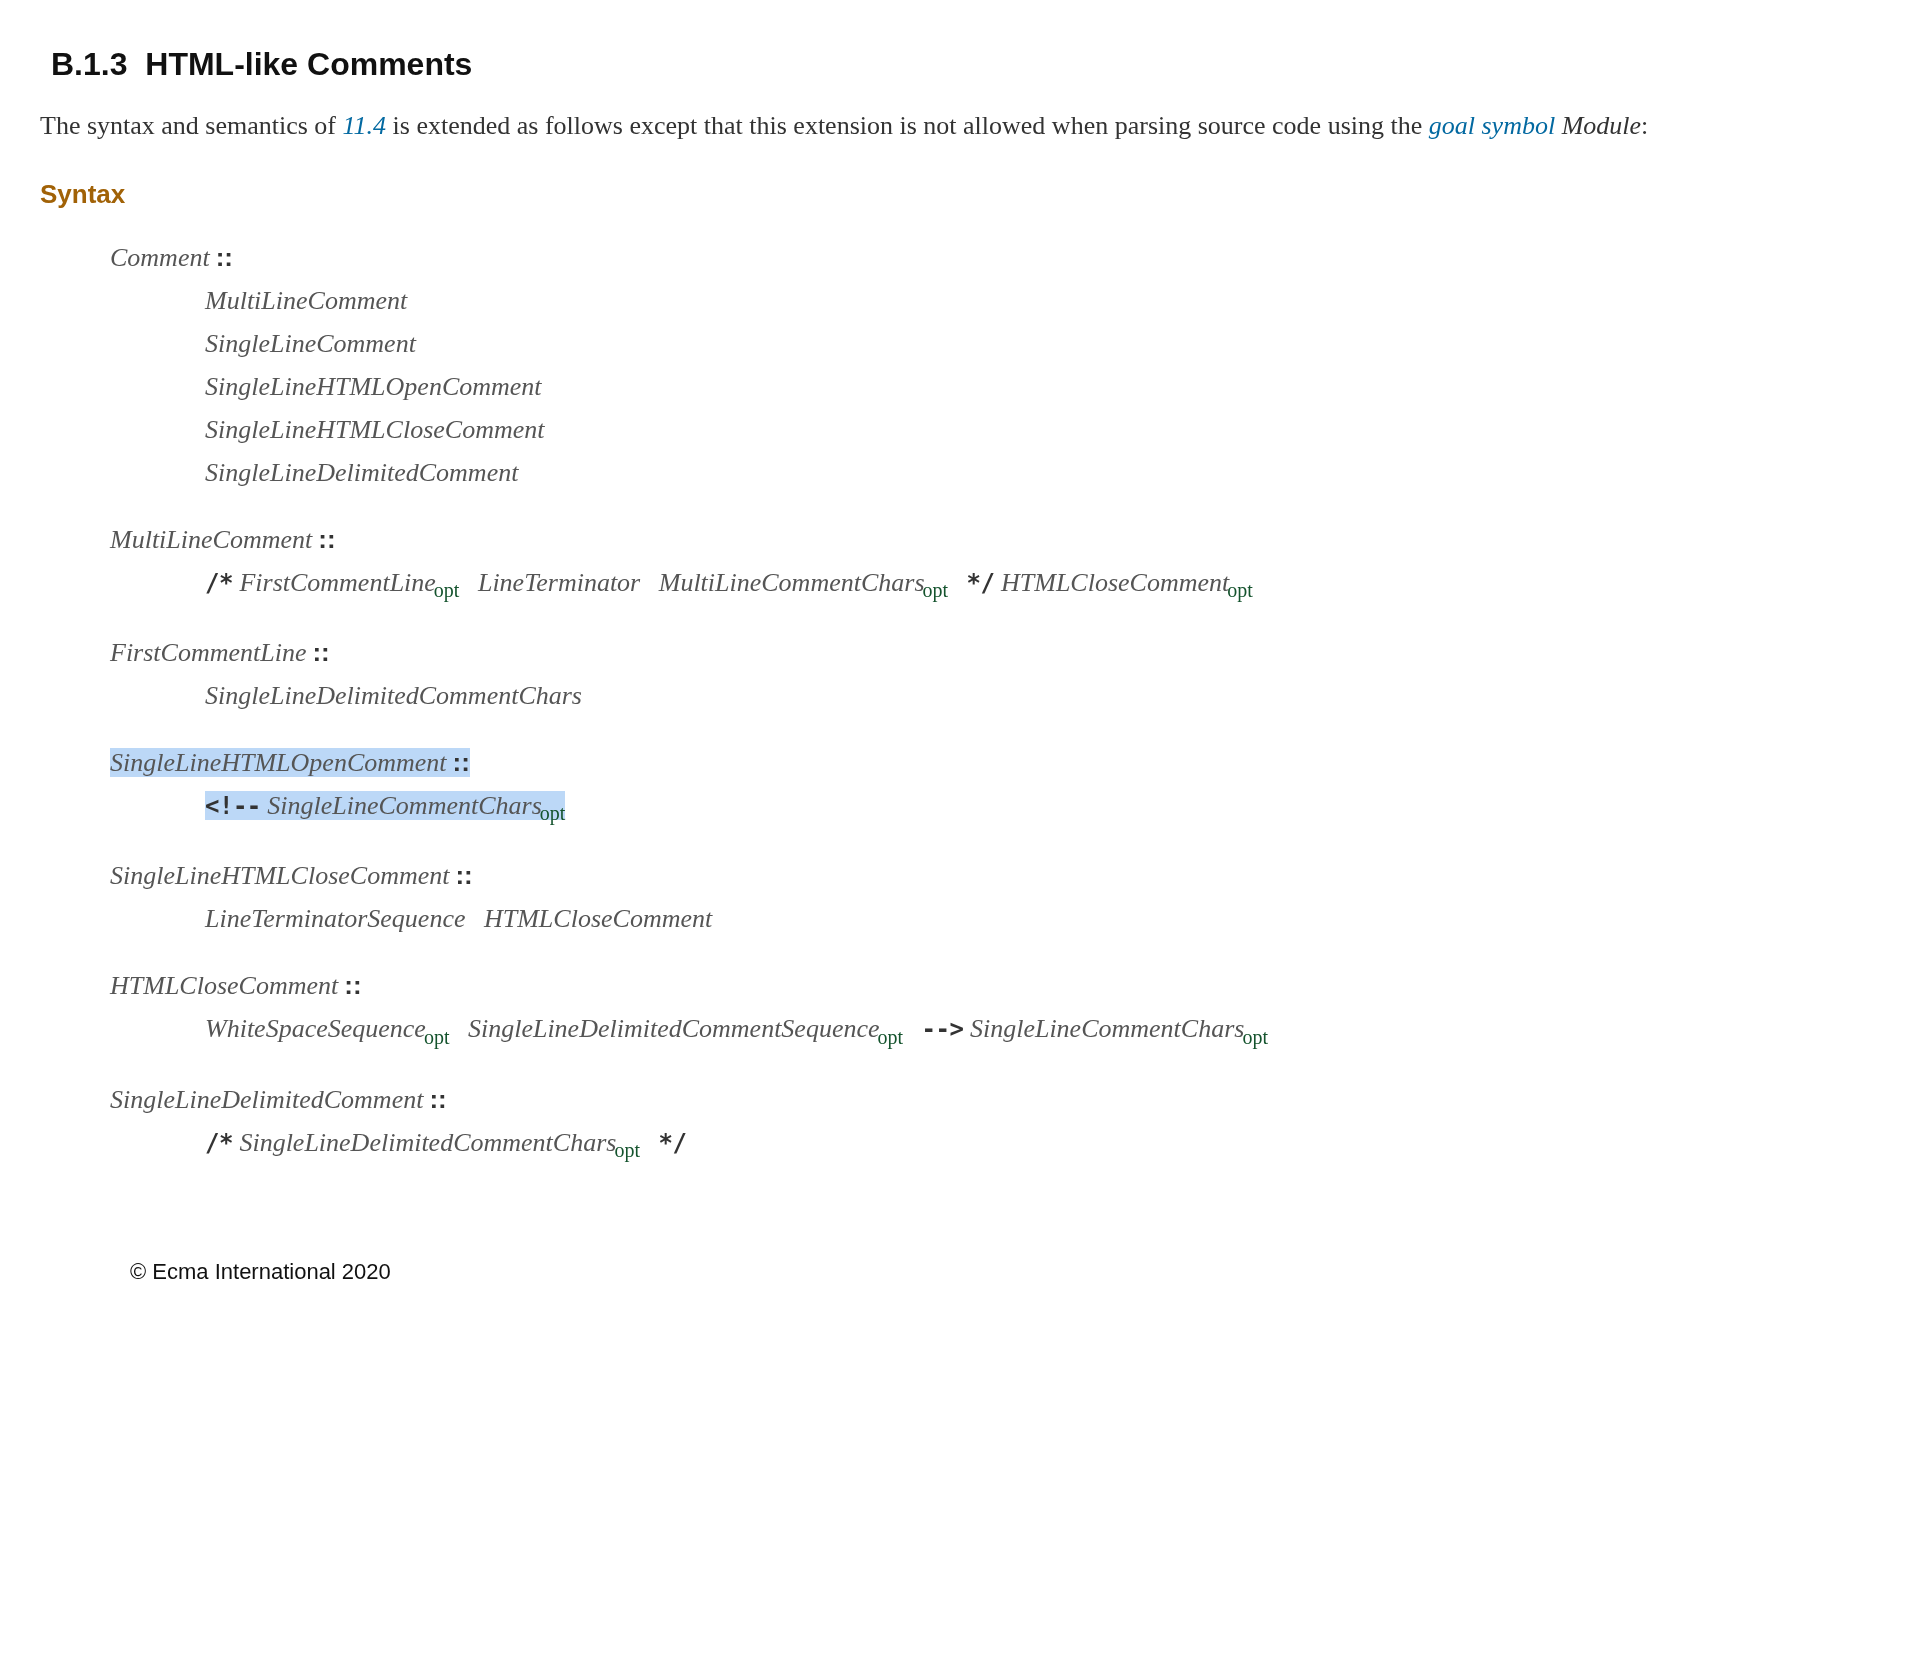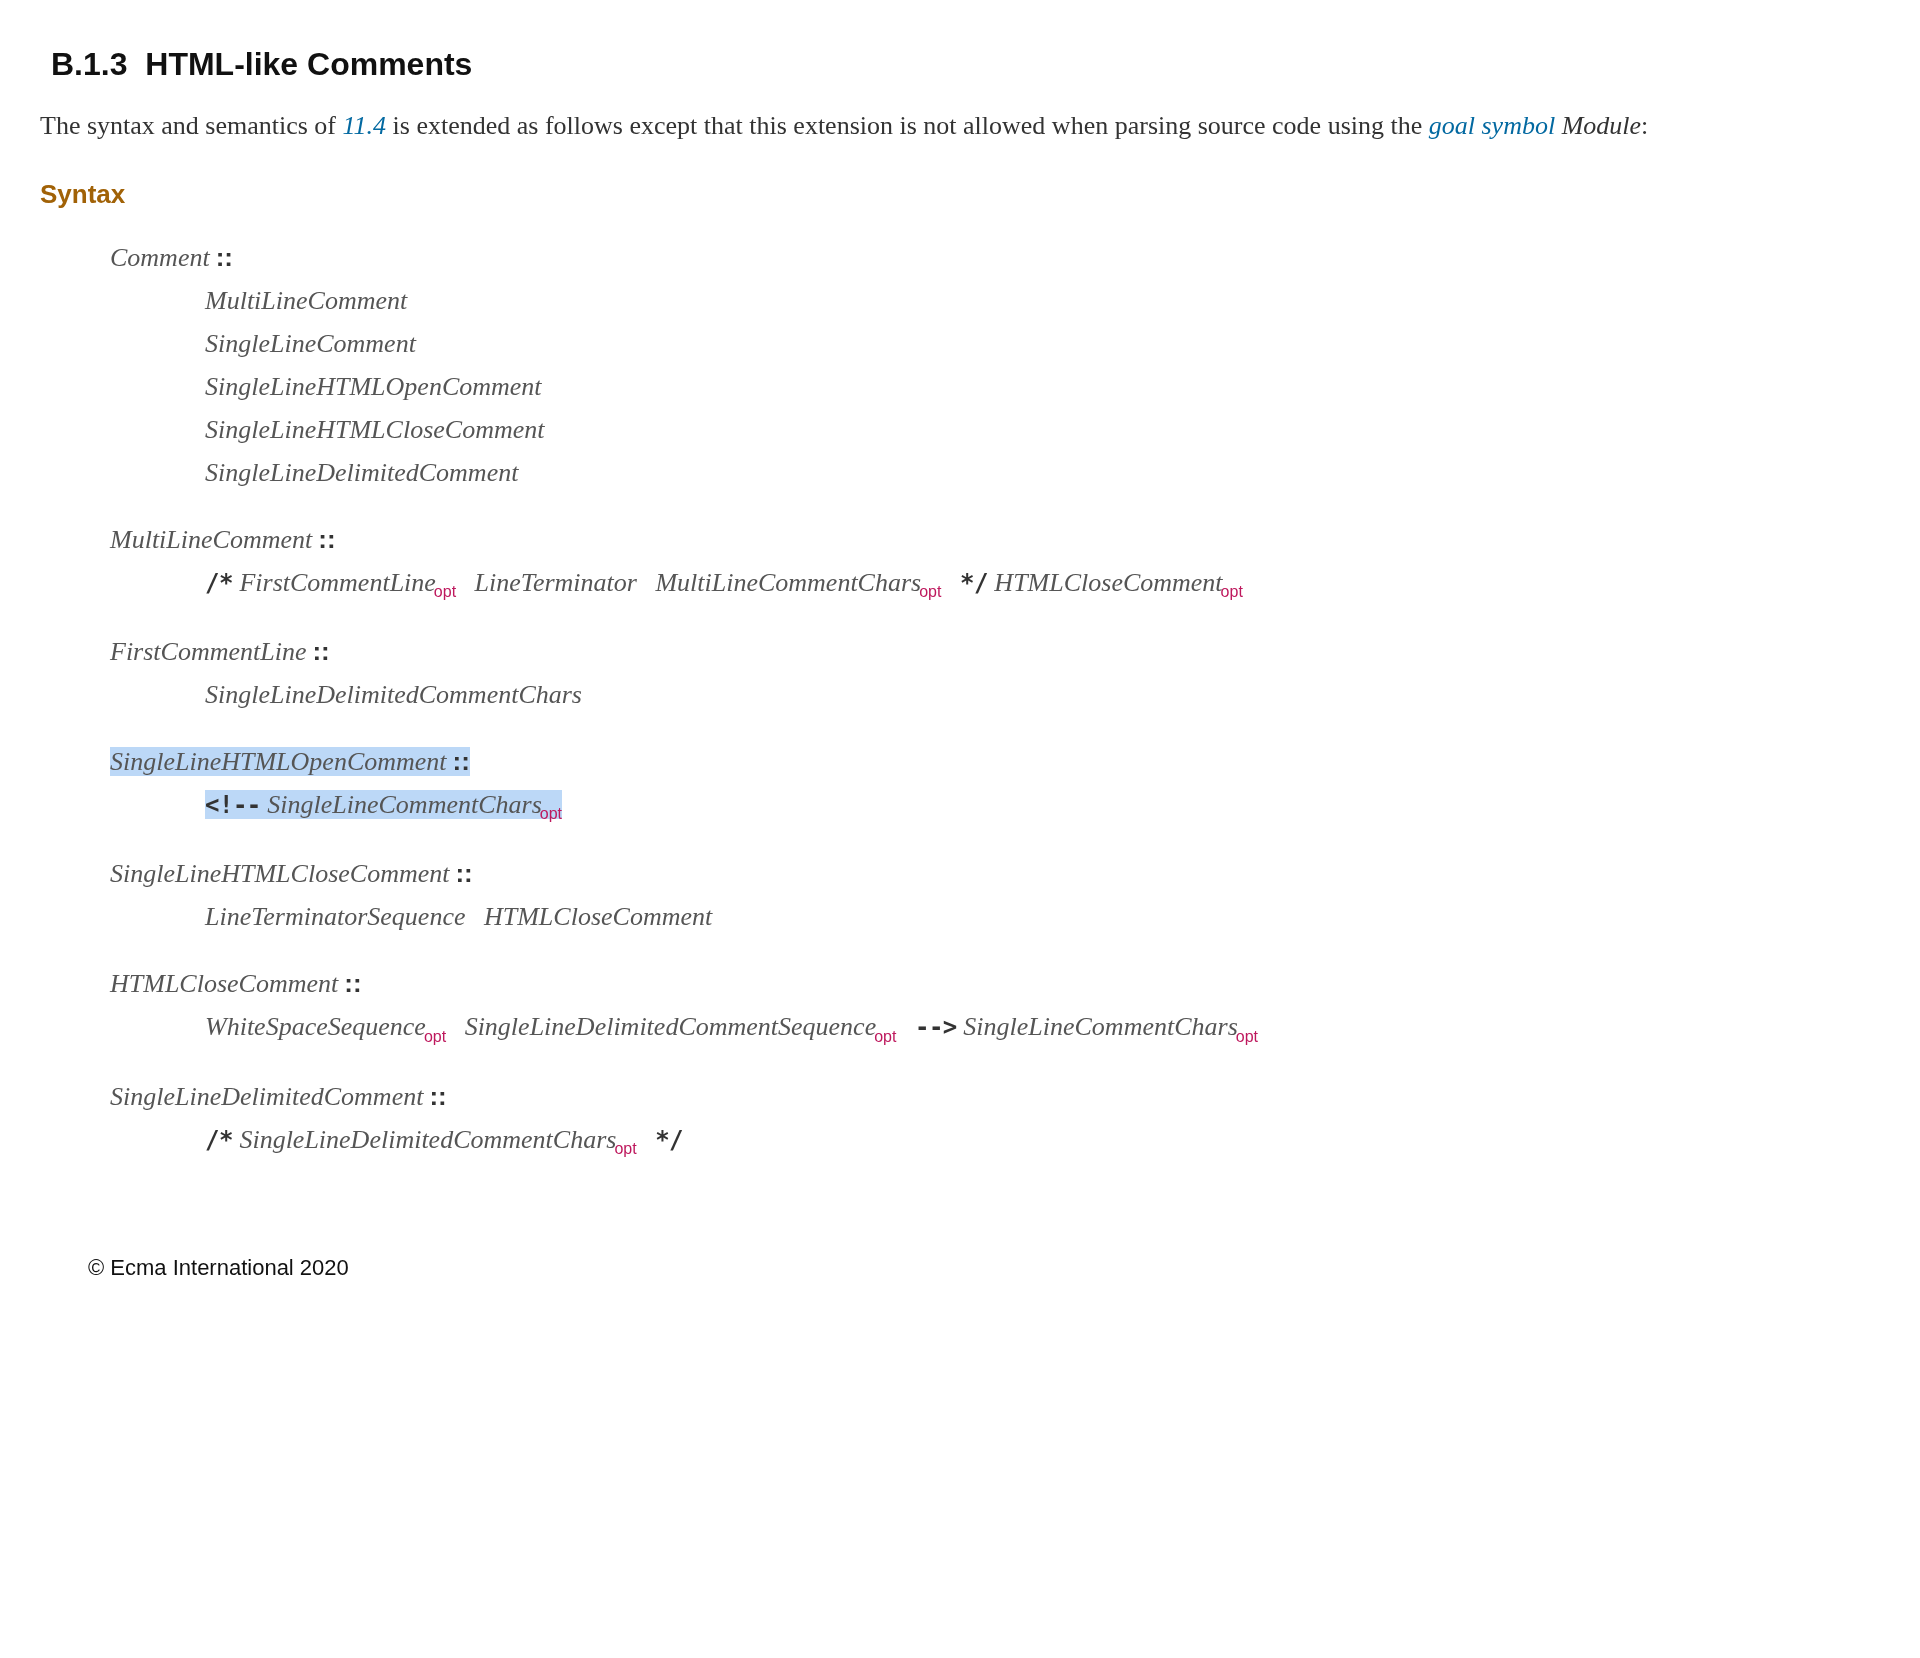--- a/index.html
+++ b/index.html
@@ -67,35 +67,35 @@
   }
   .term {
     font-family: 'Menlo', 'Consolas', monospace;
     font-style: normal;
     font-weight: 700;
     color: #333;
     font-size: 24px;
     letter-spacing: -0.5px;
   }
   .opt {
-    font-family: Liberation Sans, sans-serif;
+    font-family: Liberation Serif, serif;
     font-style: normal;
-    font-size: 16px;
-    color: #be185d;
+    font-size: 20px;
+    color: #14532d;
     vertical-align: sub;
     margin-left: -2px;
   }
   .nbsp { display:inline-block; width:12px; }
   .highlight {
     background: #bcd8f7;
     display: inline;
   }
   .footer {
     margin-top: 90px;
-    margin-left: 48px;
+    margin-left: 90px;
     font-family: -apple-system, Helvetica, Arial, sans-serif;
     font-size: 22px;
     color: #111;
   }
 </style>
 </head>
 <body>
 
 <h2>
   <span>B.1.3</span>&nbsp;&nbsp;<span>HTML-like Comments</span>

